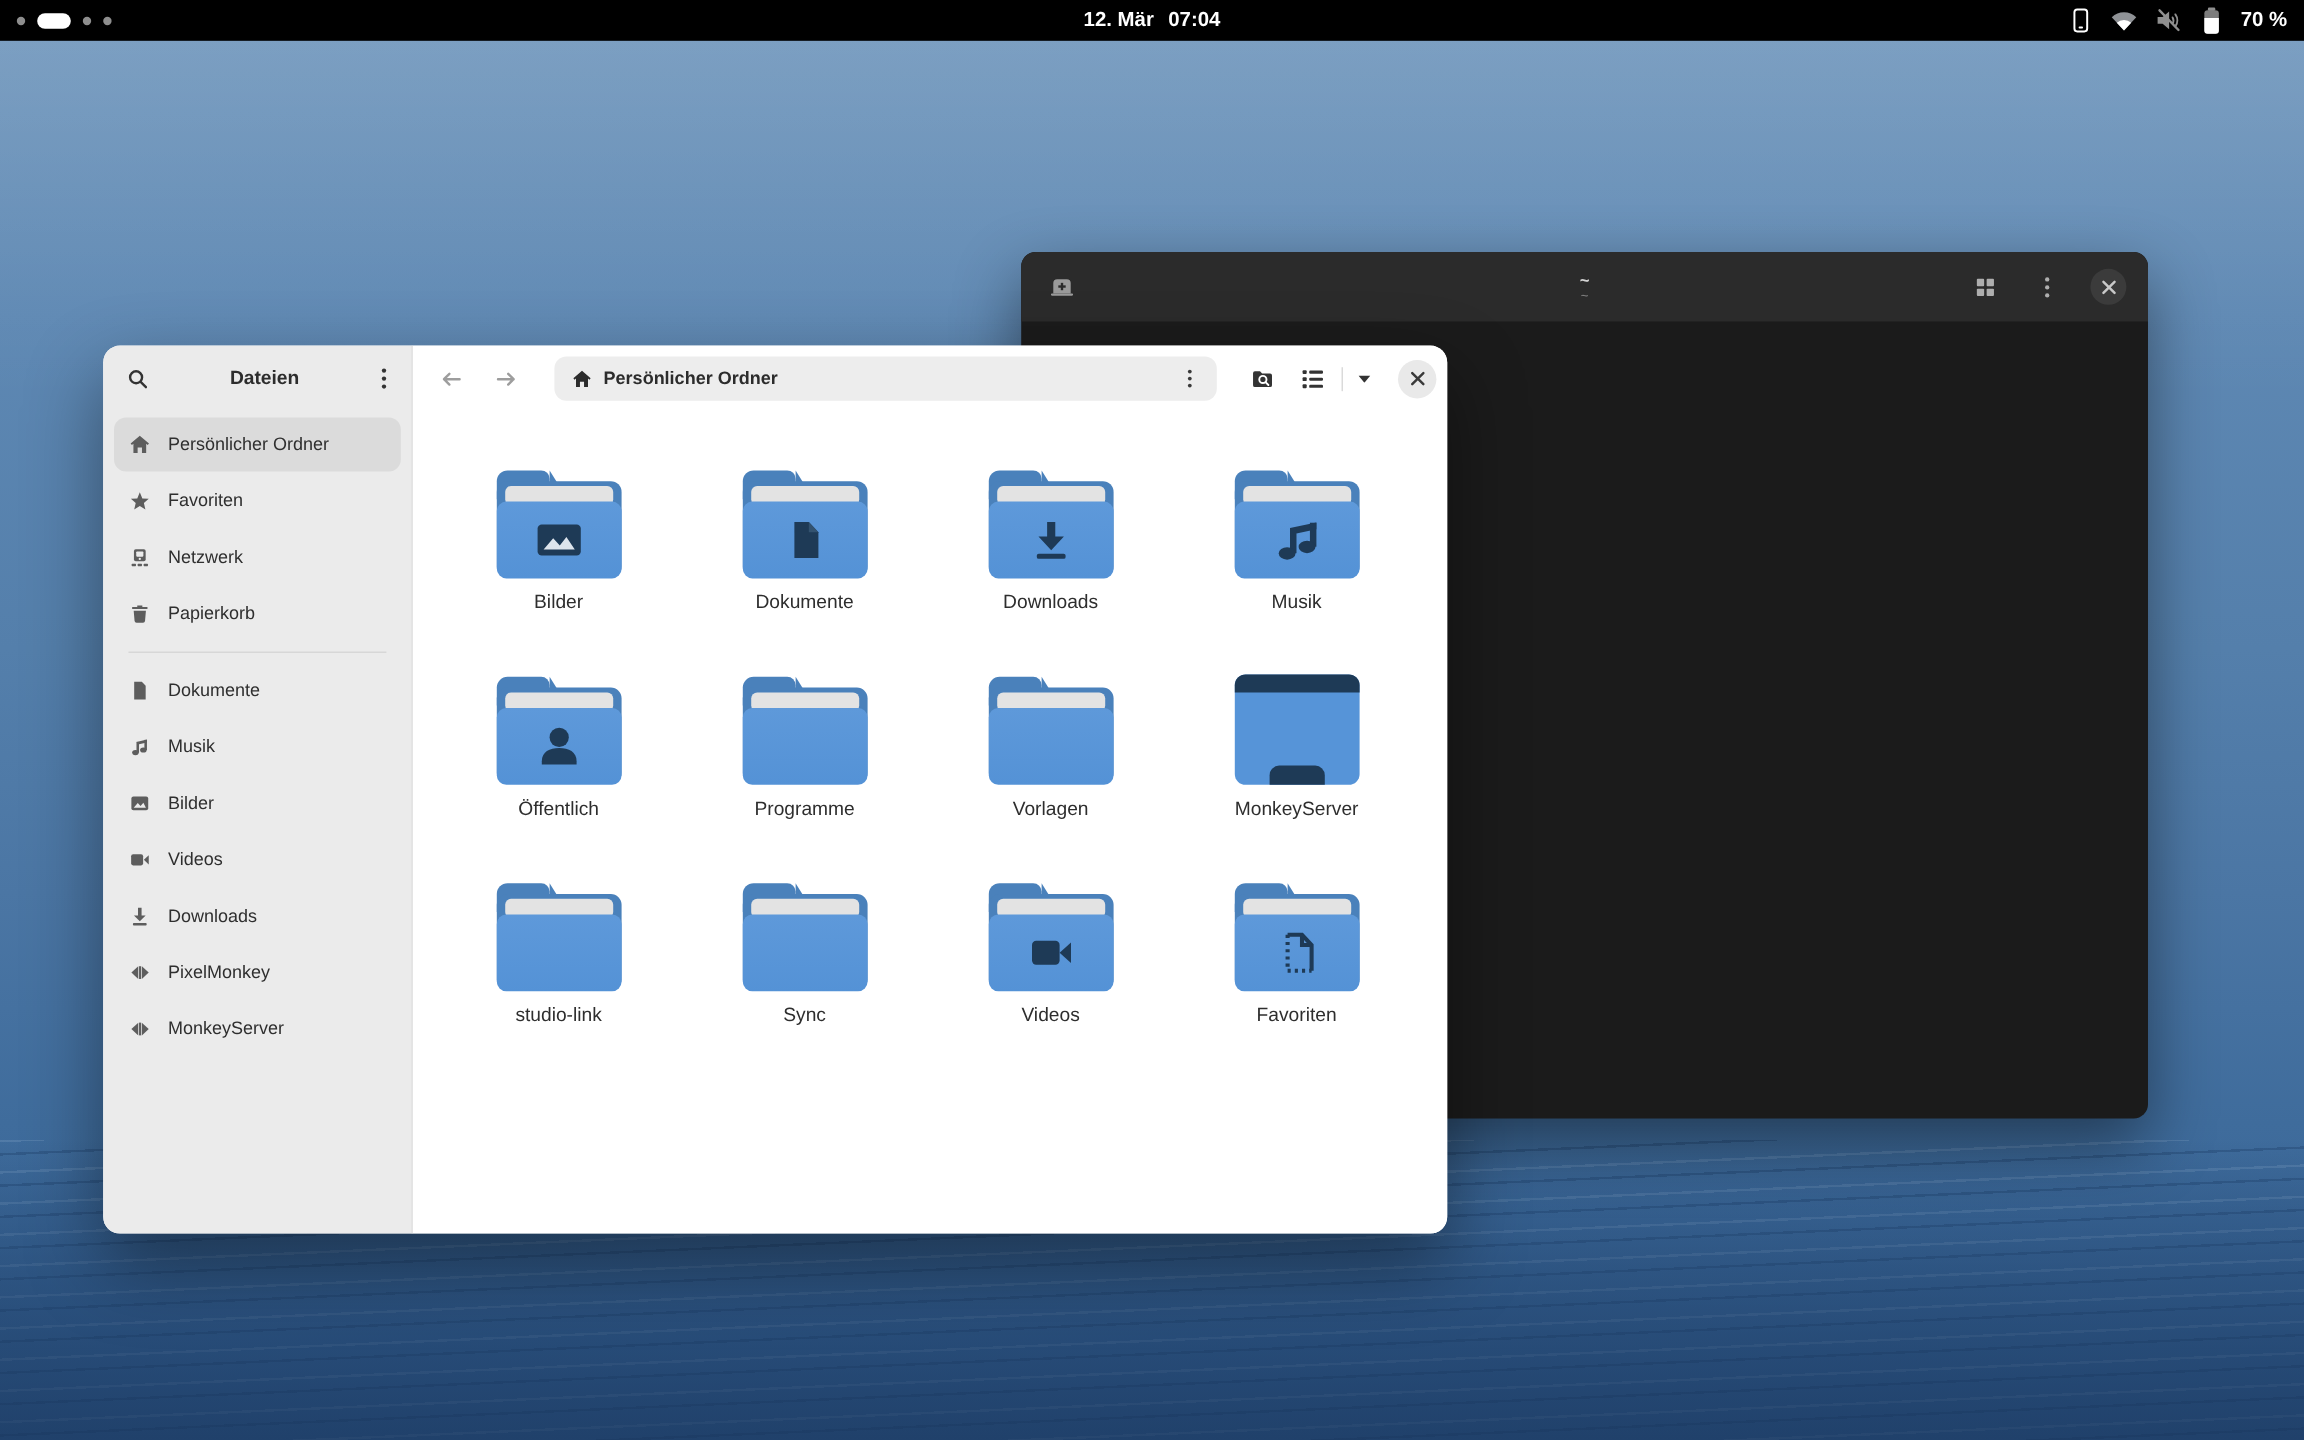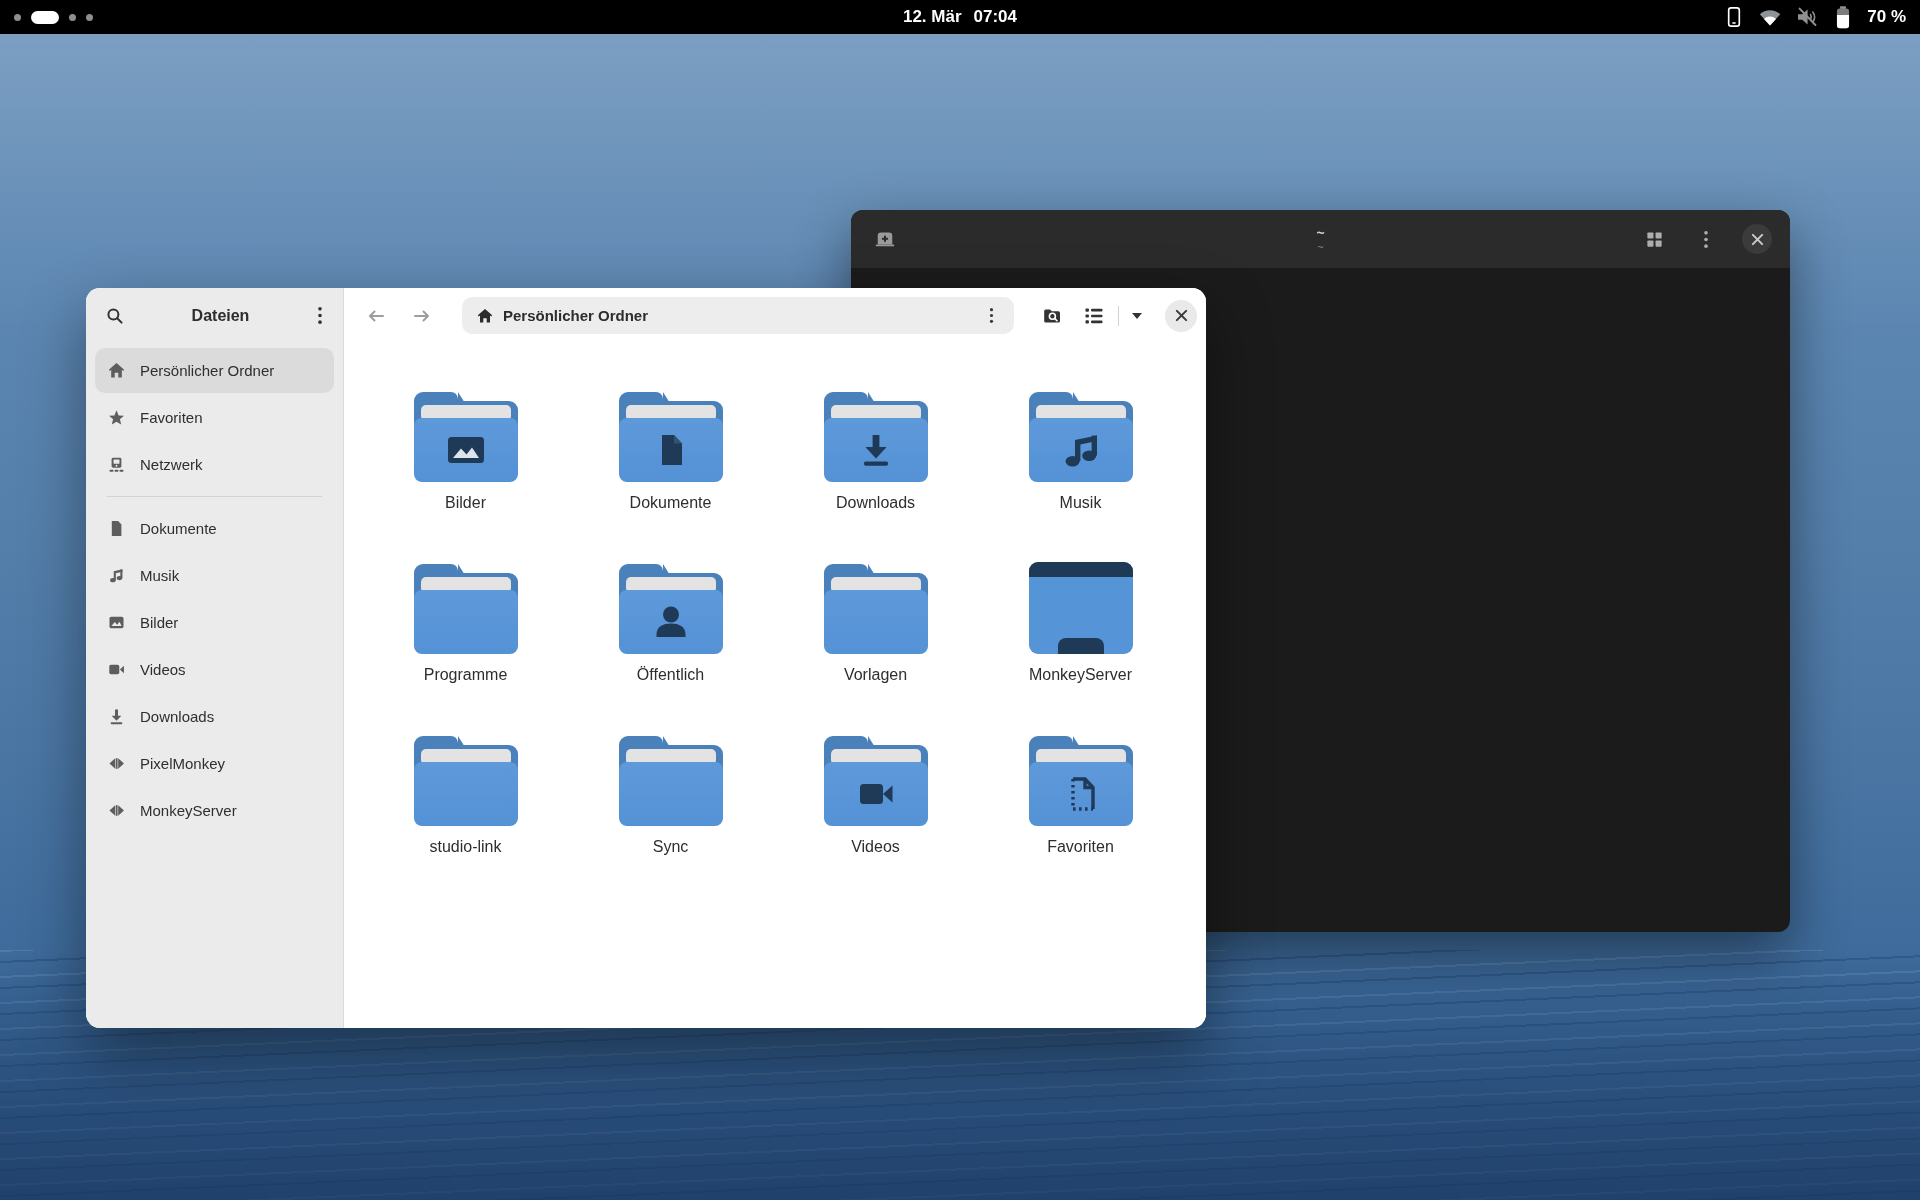--- a/index.html
+++ b/index.html
@@ -339,20 +339,26 @@
               <use href="#si-star"></use>
             </svg>
           <span>Favoriten</span>
         </div>
         <div class="side-item">
           <svg class="sicon" width="17" height="17" fill="#5d5d5d">
               <use href="#si-network"></use>
             </svg>
           <span>Netzwerk</span>
         </div>
+        <div class="side-item">
+          <svg class="sicon" width="17" height="17" fill="#5d5d5d">
+              <use href="#si-trash"></use>
+            </svg>
+          <span>Papierkorb</span>
+        </div>
         <div class="sb-sep"></div>
         <div class="side-item">
           <svg class="sicon" width="17" height="17" fill="#5d5d5d">
               <use href="#si-doc"></use>
             </svg>
           <span>Dokumente</span>
         </div>
         <div class="side-item">
           <svg class="sicon" width="17" height="17" fill="#5d5d5d">
               <use href="#si-music"></use>
@@ -496,46 +502,46 @@
               </div>
           </div>
           <div class="f-label">Musik</div>
         </div>
 
         <div class="cell">
           <div class="folder">
             <div class="f-tab"></div>
               <div class="f-back"></div>
               <div class="f-paper"></div>
-            <div class="f-front"></div>
-          </div>
-          <div class="f-label">Programme</div>
-        </div>
-
-        <div class="cell">
-          <div class="folder">
-            <div class="f-tab"></div>
-              <div class="f-back"></div>
-              <div class="f-paper"></div>
             <div class="f-front">
                 <svg class="emblem">
                   <use href="#em-person"></use>
                 </svg>
               </div>
           </div>
           <div class="f-label">Öffentlich</div>
         </div>
 
         <div class="cell">
           <div class="folder">
             <div class="f-tab"></div>
               <div class="f-back"></div>
               <div class="f-paper"></div>
             <div class="f-front"></div>
           </div>
+          <div class="f-label">Programme</div>
+        </div>
+
+        <div class="cell">
+          <div class="folder">
+            <div class="f-tab"></div>
+              <div class="f-back"></div>
+              <div class="f-paper"></div>
+            <div class="f-front"></div>
+          </div>
           <div class="f-label">Vorlagen</div>
         </div>
 
         <div class="cell">
           <div class="desk">
             <div class="desk-top"></div>
               <div class="desk-dock"></div>
           </div>
           <div class="f-label">MonkeyServer</div>
         </div>

